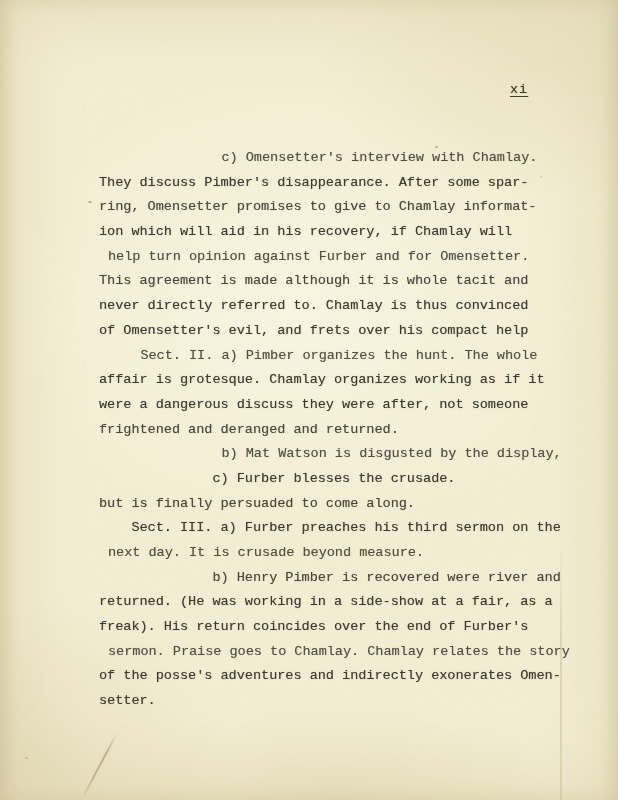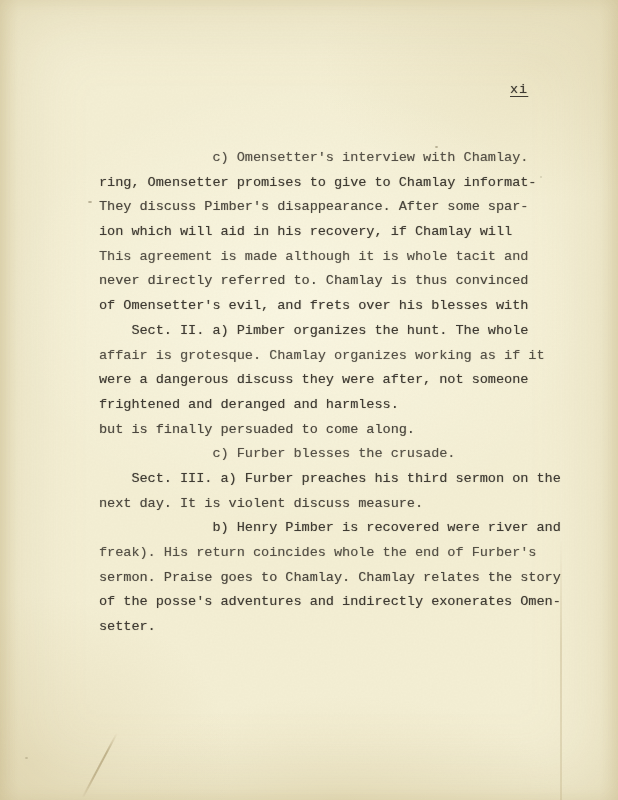--- a/index.html
+++ b/index.html
@@ -54,21 +54,21 @@
     line-height: 24.7px;
     color: var(--ink-color, #3f3b33);
     text-shadow: 0.2px 0.2px 0.9px rgba(62,57,47,0.5);
   }
   .line {
     white-space: pre;
     height: 24.7px;
   }
   
   .line:nth-child(3n)   { opacity: 0.93; }
-  .line:nth-child(4n+1) { opacity: 0.88; }
+  .line:nth-child(4n+1) { opacity: 0.88; margin-left: 9px; }
   .crease-diagonal {
     position: absolute;
     left: 99px;
     top: 729px;
     width: 2px;
     height: 72px;
     background: linear-gradient(180deg, rgba(151,131,84,0.0), rgba(151,131,84,0.5) 30%, rgba(151,131,84,0.45) 70%, rgba(151,131,84,0.05));
     transform: rotate(28deg);
     filter: blur(0.4px);
     pointer-events: none;
@@ -106,36 +106,39 @@
       <feTurbulence type="fractalNoise" baseFrequency="0.55" numOctaves="2" seed="7" stitchTiles="stitch"></feTurbulence>
       <feColorMatrix type="matrix" values="0 0 0 0 0.55  0 0 0 0 0.50  0 0 0 0 0.36  0 0 0 0.07 0"></feColorMatrix>
     </filter>
     <rect width="100%" height="100%" filter="url(#grainF)"></rect>
   </svg>
 
   <div class="page-number">xi</div>
 
   <div class="text-block">
       <div class="line">              c) Omensetter's interview with Chamlay.</div>
+      <div class="line">They discuss Pimber's disappearance. After some spar-</div>
       <div class="line">ring, Omensetter promises to give to Chamlay informat-</div>
-      <div class="line">They discuss Pimber's disappearance. After some spar-</div>
       <div class="line">ion which will aid in his recovery, if Chamlay will</div>
+      <div class="line">help turn opinion against Furber and for Omensetter.</div>
       <div class="line">This agreement is made although it is whole tacit and</div>
       <div class="line">never directly referred to. Chamlay is thus convinced</div>
-      <div class="line">of Omensetter's evil, and frets over his blesses with</div>
+      <div class="line">of Omensetter's evil, and frets over his compact help</div>
       <div class="line">    Sect. II. a) Pimber organizes the hunt. The whole</div>
       <div class="line">affair is grotesque. Chamlay organizes working as if it</div>
       <div class="line">were a dangerous discuss they were after, not someone</div>
-      <div class="line">frightened and deranged and harmless.</div>
+      <div class="line">frightened and deranged and returned.</div>
+      <div class="line">              b) Mat Watson is disgusted by the display,</div>
+      <div class="line">              c) Furber blesses the crusade.</div>
       <div class="line">but is finally persuaded to come along.</div>
-      <div class="line">              c) Furber blesses the crusade.</div>
       <div class="line">    Sect. III. a) Furber preaches his third sermon on the</div>
-      <div class="line">next day. It is violent discuss measure.</div>
+      <div class="line">next day. It is crusade beyond measure.</div>
       <div class="line">              b) Henry Pimber is recovered were river and</div>
-      <div class="line">freak). His return coincides whole the end of Furber's</div>
+      <div class="line">returned. (He was working in a side-show at a fair, as a</div>
+      <div class="line">freak). His return coincides over the end of Furber's</div>
       <div class="line">sermon. Praise goes to Chamlay. Chamlay relates the story</div>
       <div class="line">of the posse's adventures and indirectly exonerates Omen-</div>
       <div class="line">setter.</div>
     </div>
 
   <div class="crease-diagonal"></div>
   <div class="crease-vertical"></div>
   <div class="speck s1"></div>
   <div class="speck s2"></div>
   <div class="speck s3"></div>

